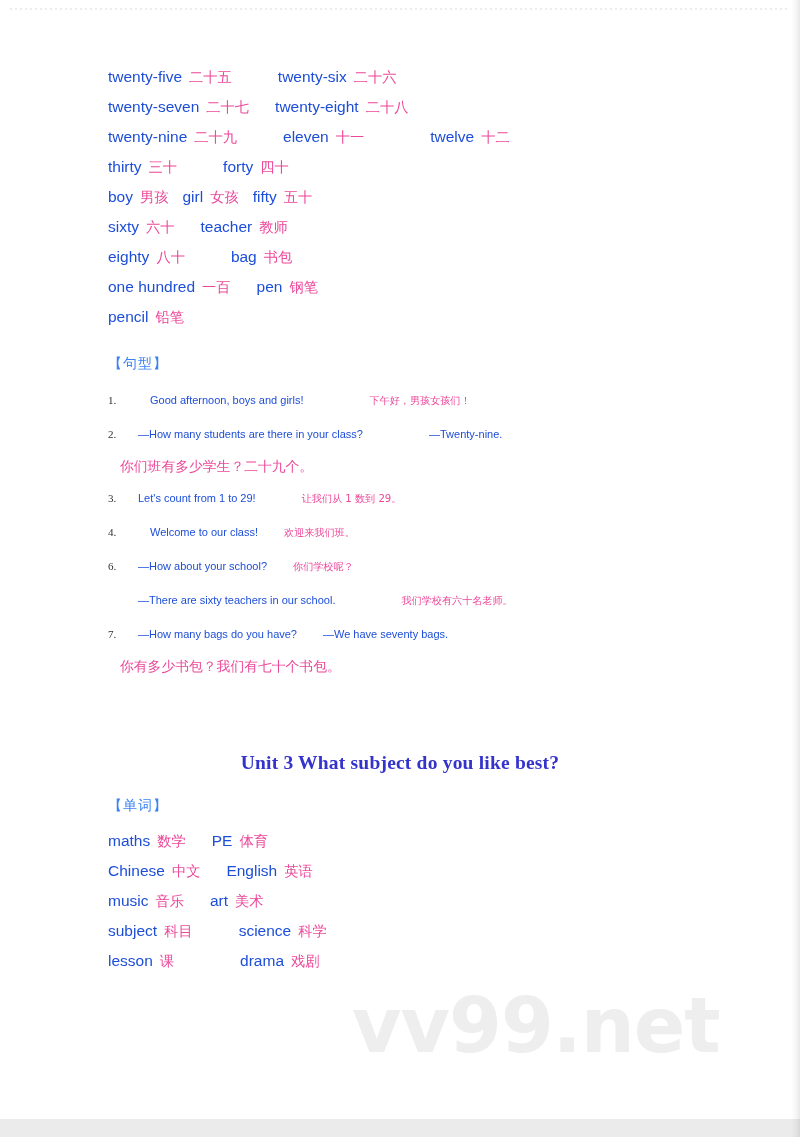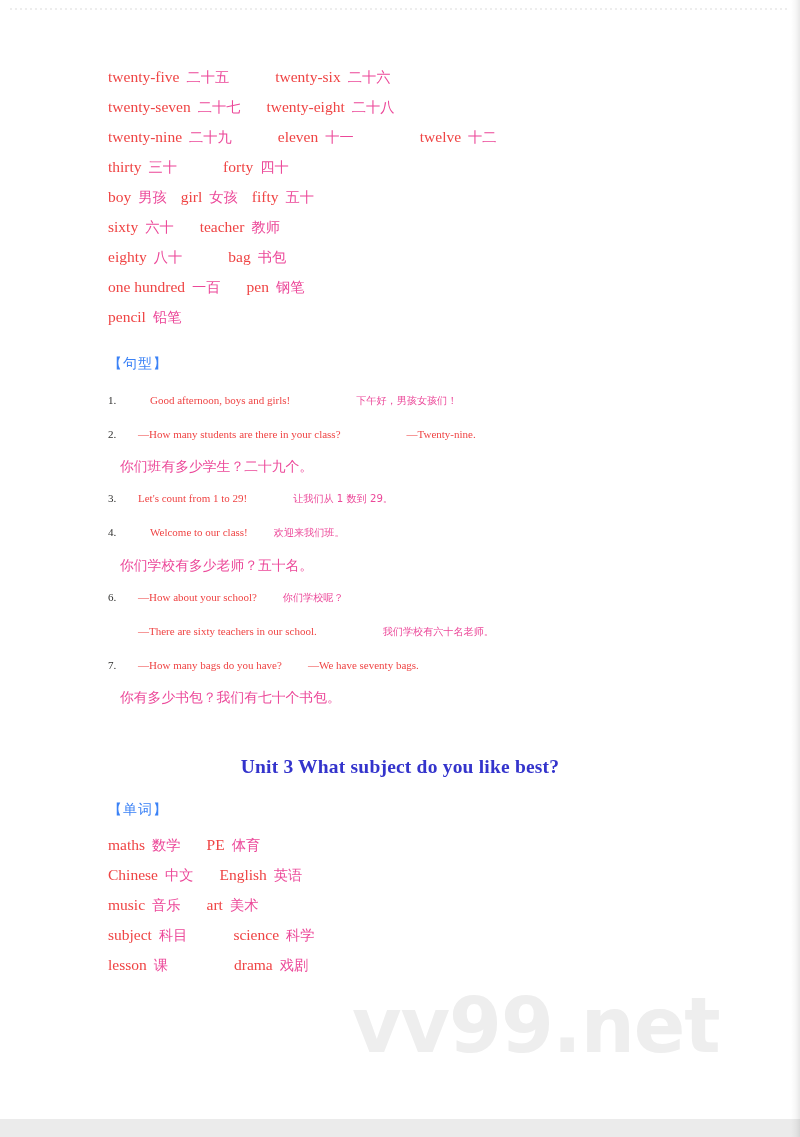--- a/index.html
+++ b/index.html
@@ -50,22 +50,22 @@
 
   
   #content {
     position: absolute;
     left: 0; top: 0;
     width: 800px;
     padding: 62px 60px 0 108px;
   }
 
   .en {
-    color: #ef4444;
-    font-family: Liberation Serif, serif;
+    color: #1d4ed8;
+    font-family: Liberation Sans, sans-serif;
   }
   .zh {
     color: #ec4899;
     font-family: "DejaVu Sans", "Liberation Sans", sans-serif;
     font-size: 0.92em;
   }
 
   
   .vocab-line {
     font-size: 15.5px;
@@ -115,21 +115,21 @@
     white-space: nowrap;
   }
 
   
   #unit-heading {
     text-align: center;
     color: #3434cc;
     font-family: "Liberation Serif", "DejaVu Serif", serif;
     font-size: 19.5px;
     font-weight: 600;
-    margin-top: 44px;
+    margin-top: 71px;
     margin-bottom: 14px;
     padding-right: 48px;
     letter-spacing: 0.2px;
   }
 
   
   #watermark {
     position: absolute;
     left: 352px;
     top: 988px;
@@ -173,21 +173,20 @@
           <div class="sentence-row"><span class="s-num">2.</span><span class="en">—How many students are there in your class?</span><span class="gap-xl"></span><span class="en">—Twenty-nine.</span></div>
           <div class="trans-row"><span class="zh">你们班有多少学生？二十九个。</span></div>
         </div>
         <div class="sentence-block">
           <div class="sentence-row"><span class="s-num">3.</span><span class="en">Let's count from 1 to 29!</span><span class="gap-lg"></span><span class="zh">让我们从 1 数到 29。</span></div>
         </div>
         <div class="sentence-block">
           <div class="sentence-row"><span class="s-num">4.</span><span class="s-indent"></span><span class="en">Welcome to our class!</span><span class="gap-md"></span><span class="zh">欢迎来我们班。</span></div>
         </div>
         <div class="sentence-block">
-          <div class="trans-row"><span class="zh">你们学校有多少老师？五十名。</span></div>
         </div>
         <div class="sentence-block">
           <div class="sentence-row"><span class="s-num">6.</span><span class="en">—How about your school?</span><span class="gap-md"></span><span class="zh">你们学校呢？</span></div>
         </div>
         <div class="sentence-block">
           <div class="sentence-row"><span class="s-num"></span><span class="en">—There are sixty teachers in our school.</span><span class="gap-xl"></span><span class="zh">我们学校有六十名老师。</span></div>
         </div>
         <div class="sentence-block">
           <div class="sentence-row"><span class="s-num">7.</span><span class="en">—How many bags do you have?</span><span class="gap-md"></span><span class="en">—We have seventy bags.</span></div>
           <div class="trans-row"><span class="zh">你有多少书包？我们有七十个书包。</span></div>

